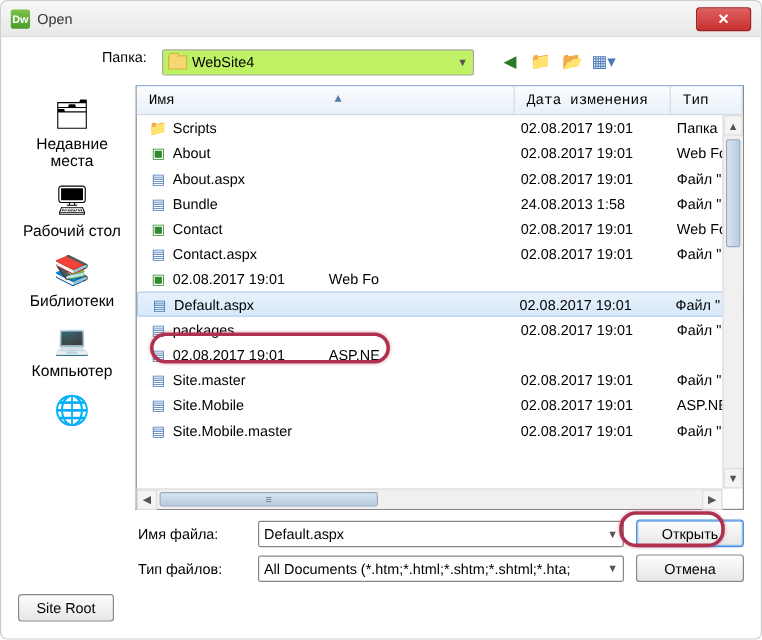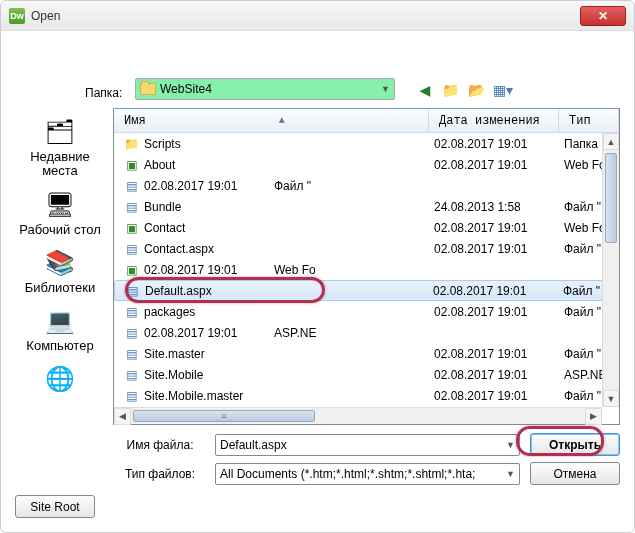--- a/index.html
+++ b/index.html
@@ -2,23 +2,23 @@
 <html><head>
 <meta charset="utf-8">
 <style>
   * { box-sizing: border-box; margin: 0; padding: 0; }
   body { font-family: "Segoe UI", Tahoma, sans-serif; font-size: 12px; background: #fff; width: 635px; height: 533px; position: relative; overflow: hidden; border: 1px solid #ccc; border-radius: 6px; }
   .titlebar { height: 30px; background: linear-gradient(#f7f7f7, #e8e8e8); border-bottom: 1px solid #ddd; display: flex; align-items: center; padding: 0 8px; border-radius: 6px 6px 0 0;}
   .app-icon { width: 16px; height: 16px; background: linear-gradient(#7dc24b, #4a9c2b); border-radius: 2px; margin-right: 6px; display:flex; align-items:center; justify-content:center; color:#fff; font-size:9px; font-weight:bold;}
   .title-text { flex: 1; color: #333; }
   .close-btn { width: 46px; height: 20px; background: linear-gradient(#e06060,#c83030); border: 1px solid #a02020; border-radius: 3px; display:flex; align-items:center; justify-content:center; color:#fff; font-weight:bold; }
   .dialog-body { padding: 10px 14px 14px 14px; display: flex; flex-direction: column; height: calc(100% - 30px); }
-  .folder-row { display: flex; align-items: flex-end; margin-bottom: 8px; padding-left: 70px; margin-top: 37px;}
+  .folder-row { display: flex; align-items: flex-start; margin-bottom: 8px; padding-left: 70px;}
   .folder-row .lbl { width: 50px; }
-  .folder-combo { flex: 0 0 260px; height: 22px; border: 1px solid #aaa; background: #86efac; display:flex; align-items:center; padding:0 4px; border-radius:2px; margin-right: 20px;}
+  .folder-combo { flex: 0 0 260px; height: 22px; border: 1px solid #aaa; background: #bef264; display:flex; align-items:center; padding:0 4px; border-radius:2px; margin-right: 20px;}
   .folder-combo .folder-icon { width:16px; height:12px; background:#f5d774; border:1px solid #d4b43c; border-radius:1px; margin-right:4px; position:relative;}
   .folder-combo .folder-icon::before{content:"";position:absolute;top:-3px;left:0;width:6px;height:3px;background:#f5d774;border:1px solid #d4b43c;border-bottom:none;border-radius:1px 1px 0 0;}
   .folder-combo .dd { margin-left:auto; font-size:9px; color:#555;}
   .nav-icons { display:flex; gap:6px; align-items:center;}
   .nav-icons span { width:20px; height:20px; display:flex; align-items:center; justify-content:center; font-size:14px;}
   .main-area { display:flex; flex:1; min-height:0; gap:8px; }
   .sidebar { width: 90px; display:flex; flex-direction:column; gap:2px; padding-top:4px;}
   .side-item { text-align:center; padding:4px 2px; cursor:default;}
   .side-item .sicon { width:40px; height:32px; margin:0 auto 2px; display:flex; align-items:center; justify-content:center; font-size:24px;}
   .side-item .slabel { font-size:13px; line-height:1.1; }
@@ -43,25 +43,25 @@
   .vscroll .thumb { position:absolute; left:2px; right:2px; top:20px; height:90px; background:linear-gradient(90deg,#d8e4f0,#b8cbe0); border:1px solid #9ab; border-radius:2px;}
   .vscroll .arr-up, .vscroll .arr-dn { position:absolute; left:0; right:0; height:17px; display:flex; align-items:center; justify-content:center; font-size:9px; color:#555; background:#f4f4f4; border:1px solid #ddd;}
   .vscroll .arr-up{top:0;} .vscroll .arr-dn{bottom:0;}
   .hscroll { position:absolute; bottom:0; left:0; right:17px; height:17px; background:#f0f0f0; border-top:1px solid #ddd; display:flex; align-items:center;}
   .hscroll .arr-l, .hscroll .arr-r { width:17px; height:17px; display:flex; align-items:center; justify-content:center; font-size:9px; color:#555; background:#f4f4f4; border:1px solid #ddd;}
   .hscroll .track { flex:1; position:relative; height:100%;}
   .hscroll .thumb { position:absolute; left:2px; width:40%; top:2px; bottom:2px; background:linear-gradient(#d8e4f0,#b8cbe0); border:1px solid #9ab; border-radius:2px; display:flex; align-items:center; justify-content:center; font-size:9px; color:#678;}
   .highlight-oval { position:absolute; border:3px solid #b03050; border-radius:14px; pointer-events:none; box-shadow:0 0 3px rgba(176,48,80,0.5);}
   .hl-row { left:124px; top:276px; width:200px; height:26px;}
   .hl-btn { right:30px; bottom:76px; width:88px; height:30px;}
-  .bottom-form { padding:8px 0 4px 100px; display:grid; grid-template-columns:90px 1fr 90px; gap:6px 10px; align-items:center;text-align:center;}
+  .bottom-form { padding:8px 0 4px 100px; display:grid; grid-template-columns:90px 1fr 90px; gap:6px 10px; align-items:center;}
   .txt-combo { height:22px; border:1px solid #888; background:#fff; display:flex; align-items:center; padding:0 4px; border-radius:2px;}
   .txt-combo .dd { margin-left:auto; font-size:9px; color:#555;}
   .win-btn { height:23px; border:1px solid #888; background:linear-gradient(#fdfdfd,#e6e6e6); border-radius:3px; display:flex; align-items:center; justify-content:center; padding:0 8px; font-size:12px; cursor:default;}
-  .win-btn.primary { border-color:#4a90d9; box-shadow:0 0 0 1px #8ac0f0 inset;font-weight:bold;}
+  .win-btn.primary { border-color:#4a90d9; box-shadow:0 0 0 1px #8ac0f0 inset;}
   .site-root-area { padding-top:6px;}
   .site-root-btn { width:80px;}
 </style>
 </head>
 <body>
 
 <div class="titlebar">
   <div class="app-icon">Dw</div>
   <div class="title-text">Open</div>
   <div class="close-btn">✕</div>
@@ -125,20 +125,21 @@
             <span class="ftype">Папка</span>
           </div>
           <div class="file-row">
             <span class="ficon icon-webf">▣</span>
             <span class="fname">About</span>
             <span class="fdate">02.08.2017 19:01</span>
             <span class="ftype">Web Fо</span>
           </div>
           <div class="file-row">
             <span class="ficon icon-file">▤</span>
+            <span class="fname">About.aspx</span>
             <span class="fdate">02.08.2017 19:01</span>
             <span class="ftype">Файл "</span>
           </div>
           <div class="file-row">
             <span class="ficon icon-file">▤</span>
             <span class="fname">Bundle</span>
             <span class="fdate">24.08.2013 1:58</span>
             <span class="ftype">Файл "</span>
           </div>
           <div class="file-row">

